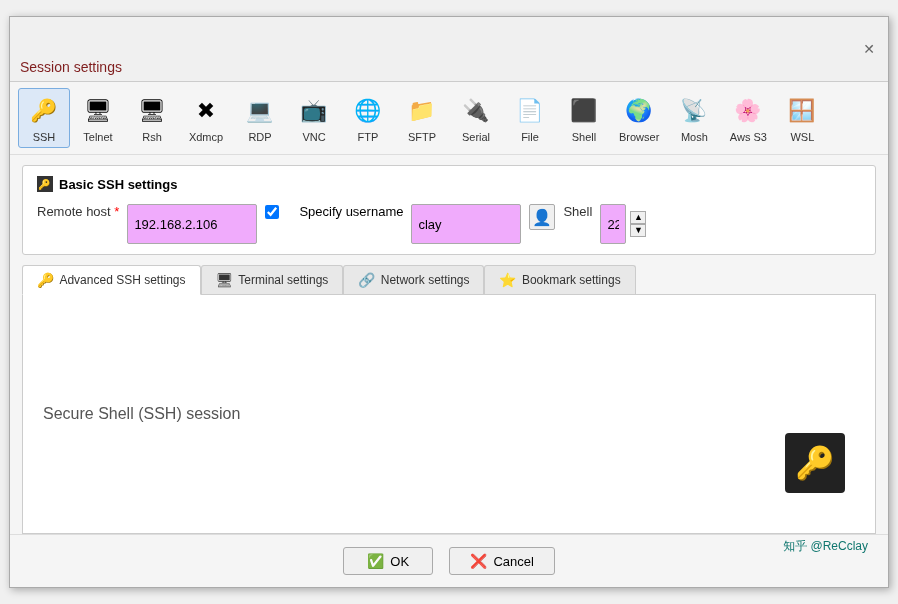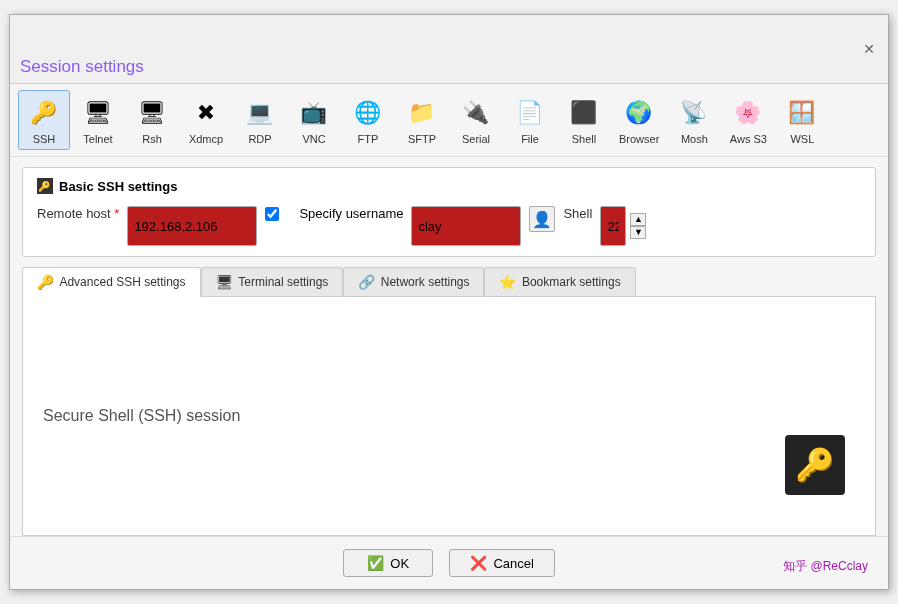--- a/index.html
+++ b/index.html
@@ -21,22 +21,22 @@
     }
     .titlebar {
       background: #f0f0f0;
       border-bottom: 1px solid #ccc;
       padding: 6px 10px;
       display: flex;
       justify-content: space-between;
       align-items: center;
     }
     .titlebar-title {
-      font-size: 17px;
-      color: #8b5cf6;
+      font-size: 14px;
+      color: #7f1d1d;
       margin-top: 36px;
     }
     .close-btn {
       width: 18px;
       height: 18px;
       cursor: pointer;
       display: flex;
       align-items: center;
       justify-content: center;
       font-size: 14px;
@@ -118,21 +118,21 @@
       white-space: nowrap;
     }
     .required-star {
       color: red;
     }
     .text-input {
       border: 1px solid #aaa;
       padding: 19px 6px;
       border-radius: 2px;
       font-size: 13px;
-      background: #b91c1c;
+      background: #f0abfc;
       height: 26px;
     }
     .host-input { width: 130px; }
     .username-input { width: 110px; }
 
     .checkbox-label {
       display: flex;
       align-items: center;
       gap: 20px;
       cursor: pointer;
@@ -265,23 +265,23 @@
     }
     .ok-btn { background: #f0f0f0; }
     .cancel-btn { background: #f0f0f0; }
     .btn-icon { font-size: 14px; }
     .ok-icon { color: #4a9a4a; }
     .cancel-icon { color: #cc3333; }
 
     .watermark {
       position: absolute;
       right: 20px;
-      bottom: 14px;
+      bottom: 32px;
       font-size: 12px;
-      color: #a21caf;
+      color: #0f766e;
     }
   </style>
 </head>
 <body>
 
 <div class="dialog">
 
   <div class="titlebar">
     <span class="titlebar-title">Session settings</span>
     <div class="close-btn">✕</div>

